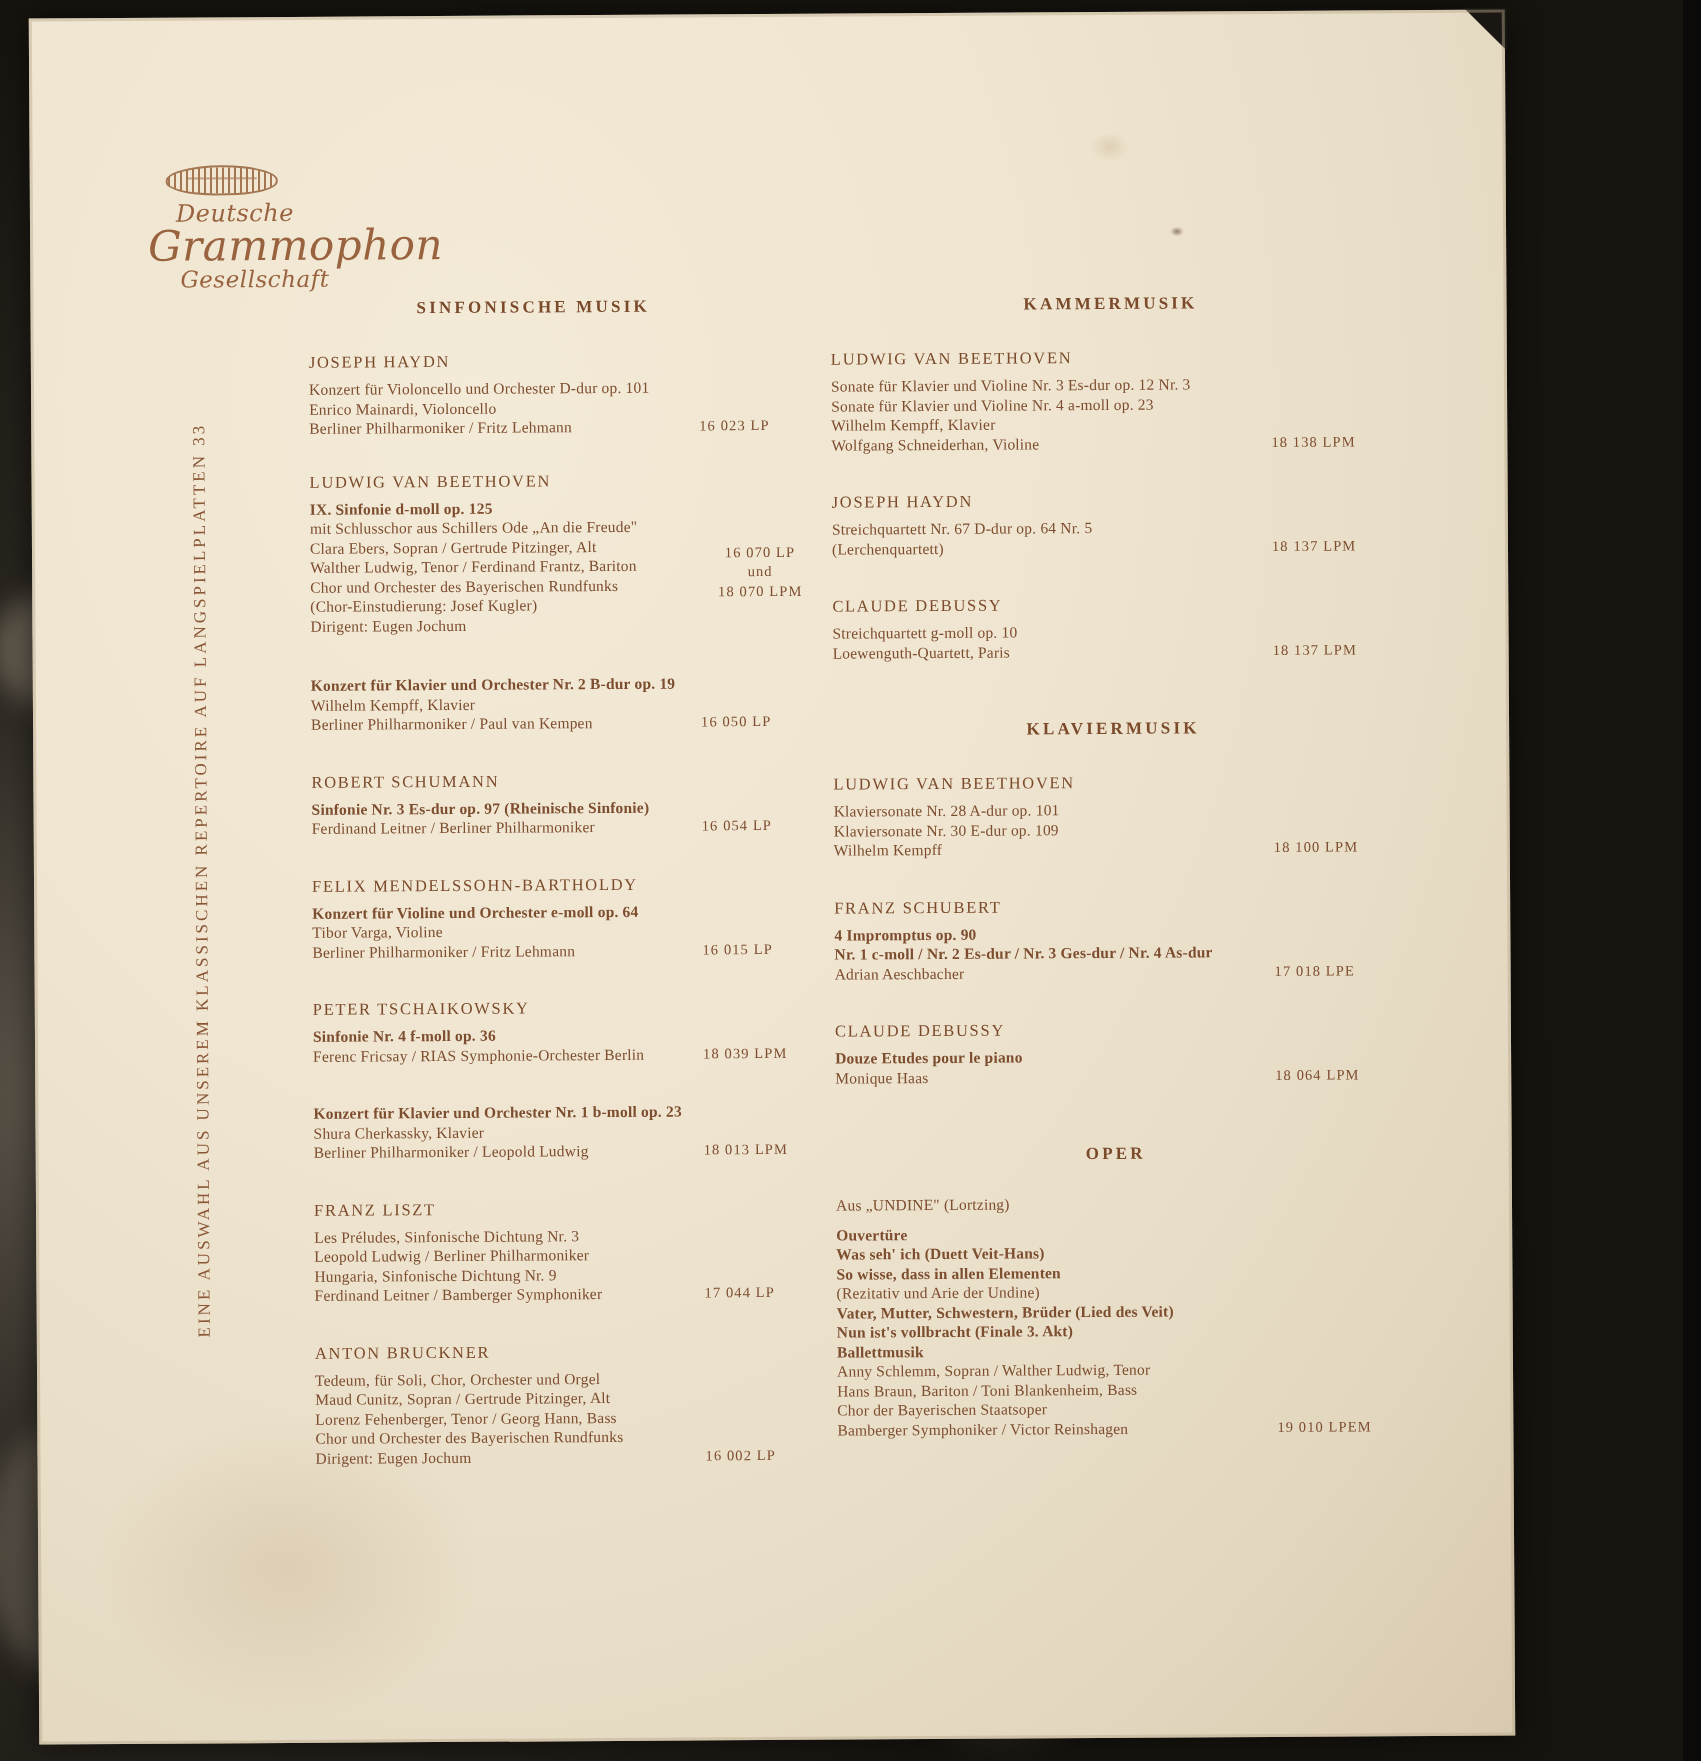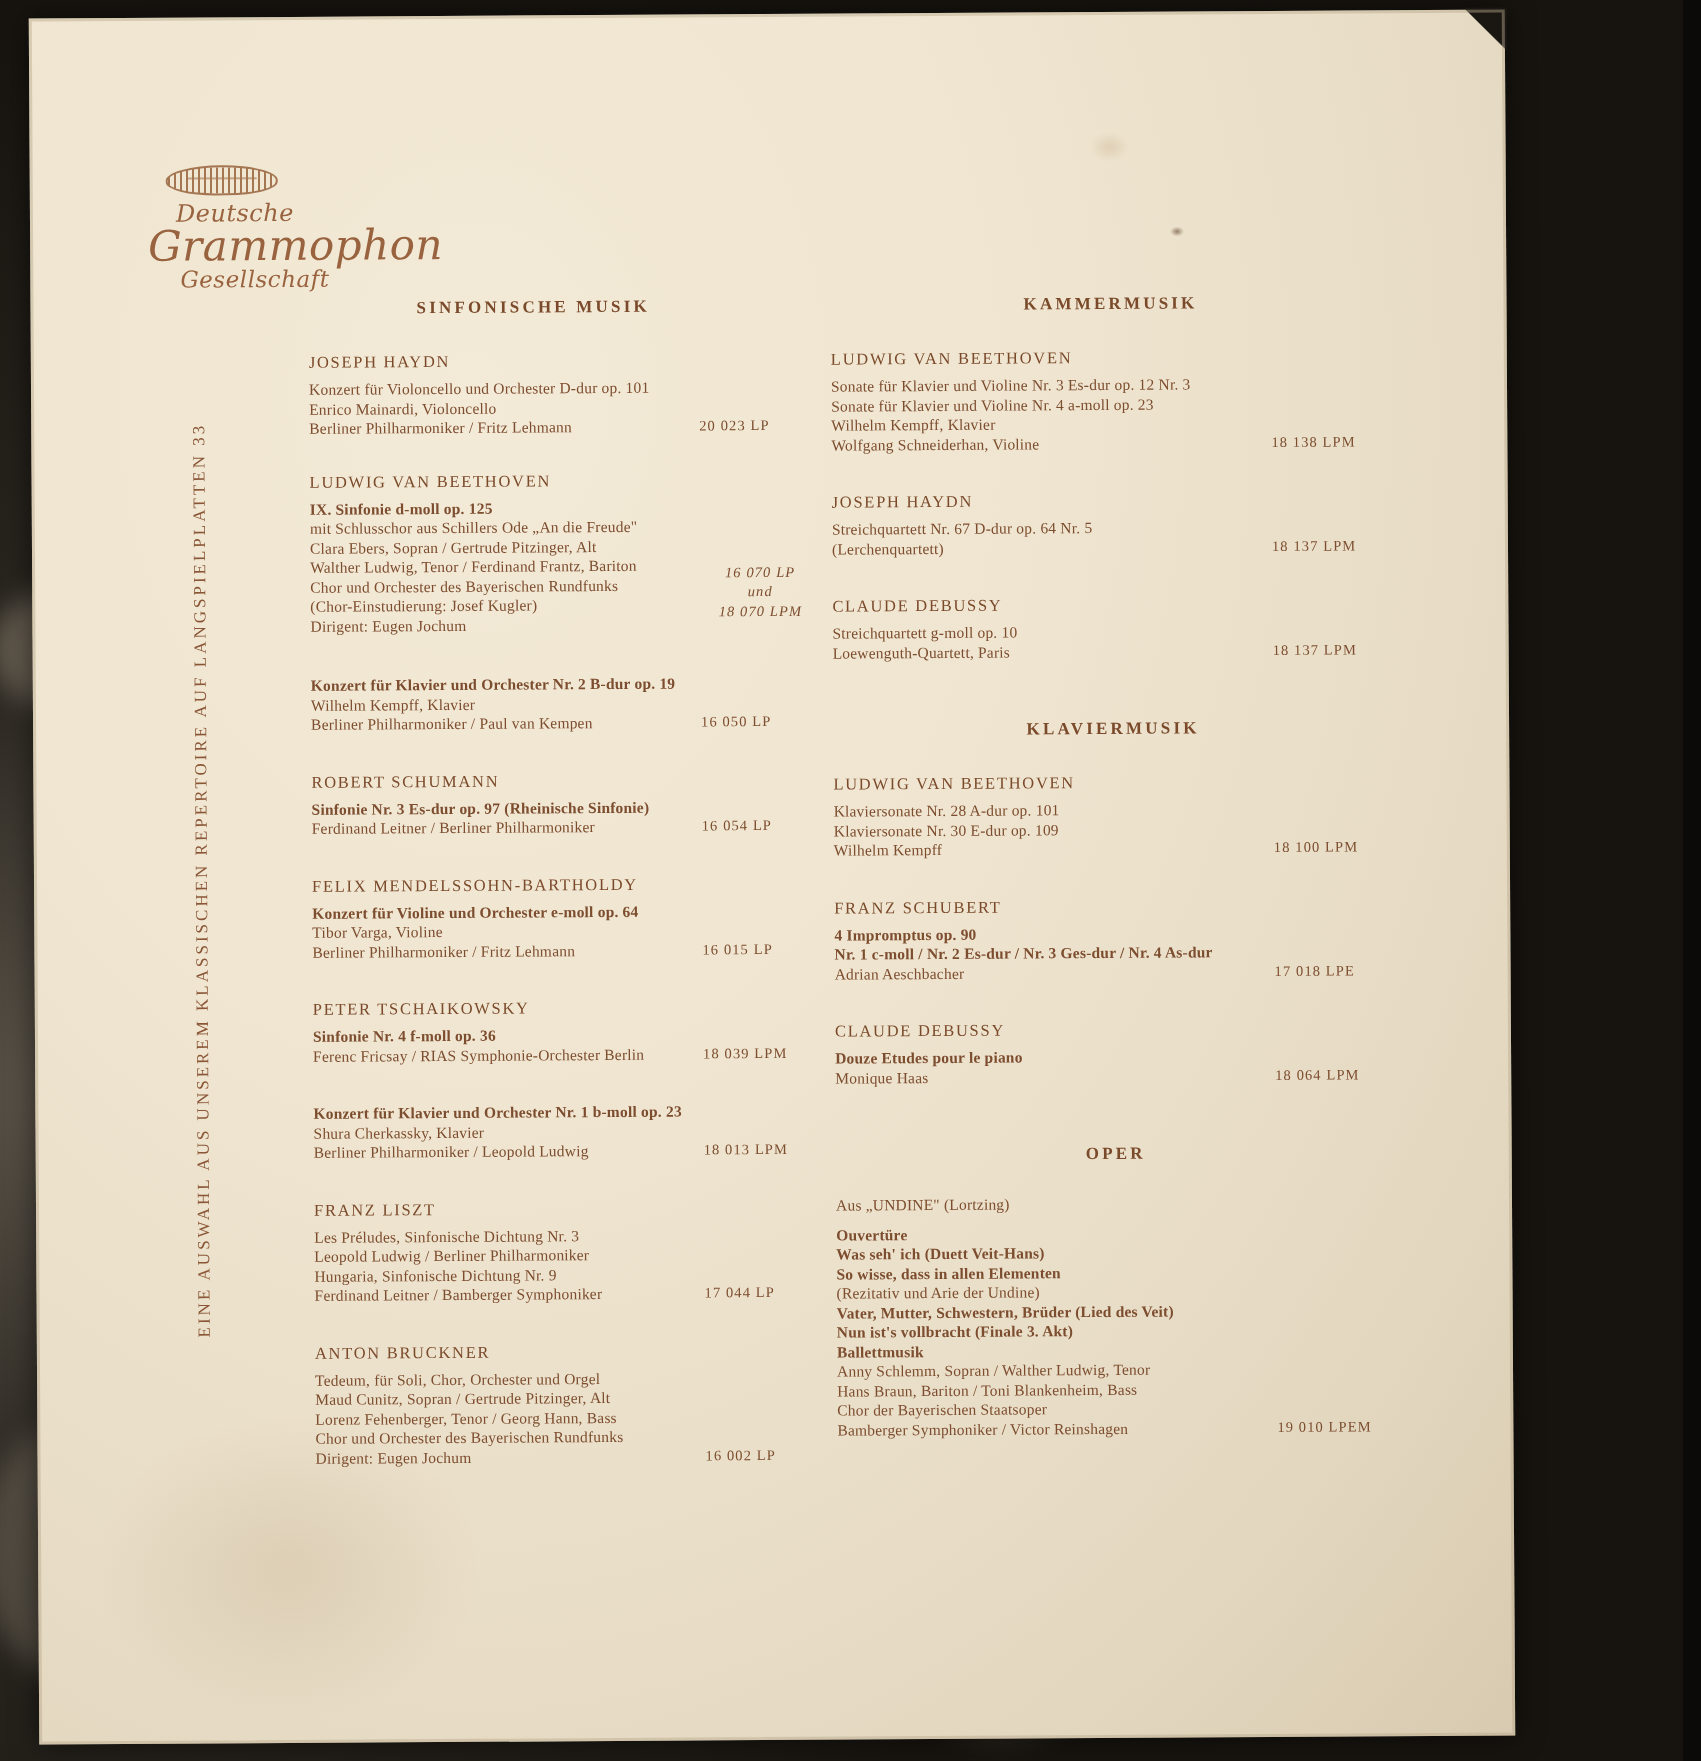--- a/index.html
+++ b/index.html
@@ -232,38 +232,38 @@
 
         <div class="entry">
           <div class="composer">JOSEPH HAYDN</div>
           <div class="block">
             <div class="lines">
               <div class="ltext">Konzert für Violoncello und Orchester D-dur op. 101</div>
               <div class="ltext">Enrico Mainardi, Violoncello</div>
               <div class="ltext">Berliner Philharmoniker / Fritz Lehmann</div>
             </div>
             <div class="catstack">
-              <span class="cat">20 023  LP</span>
+              <span class="cat">16 023  LP</span>
             </div>
           </div>
         </div>
 
         <div class="entry" style="margin-top:34px;">
           <div class="composer">LUDWIG VAN BEETHOVEN</div>
           <div class="block">
             <div class="lines">
               <div class="ltext bold">IX. Sinfonie d-moll op. 125</div>
               <div class="ltext">mit Schlusschor aus Schillers Ode „An die Freude"</div>
               <div class="ltext">Clara Ebers, Sopran / Gertrude Pitzinger, Alt</div>
               <div class="ltext">Walther Ludwig, Tenor / Ferdinand Frantz, Bariton</div>
               <div class="ltext">Chor und Orchester des Bayerischen Rundfunks</div>
               <div class="ltext">(Chor-Einstudierung: Josef Kugler)</div>
               <div class="ltext">Dirigent: Eugen Jochum</div>
             </div>
-            <div class="catstack cat-center" style="bottom:12px;font-style:italic;">
+            <div class="catstack cat-center" style="bottom:32px;">
               <span class="cat">16 070  LP</span>
               <span class="cat">und</span>
               <span class="cat">18 070  LPM</span>
             </div>
           </div>
         </div>
 
         <div class="entry" style="margin-top:40px;">
           <div class="block">
             <div class="lines">

